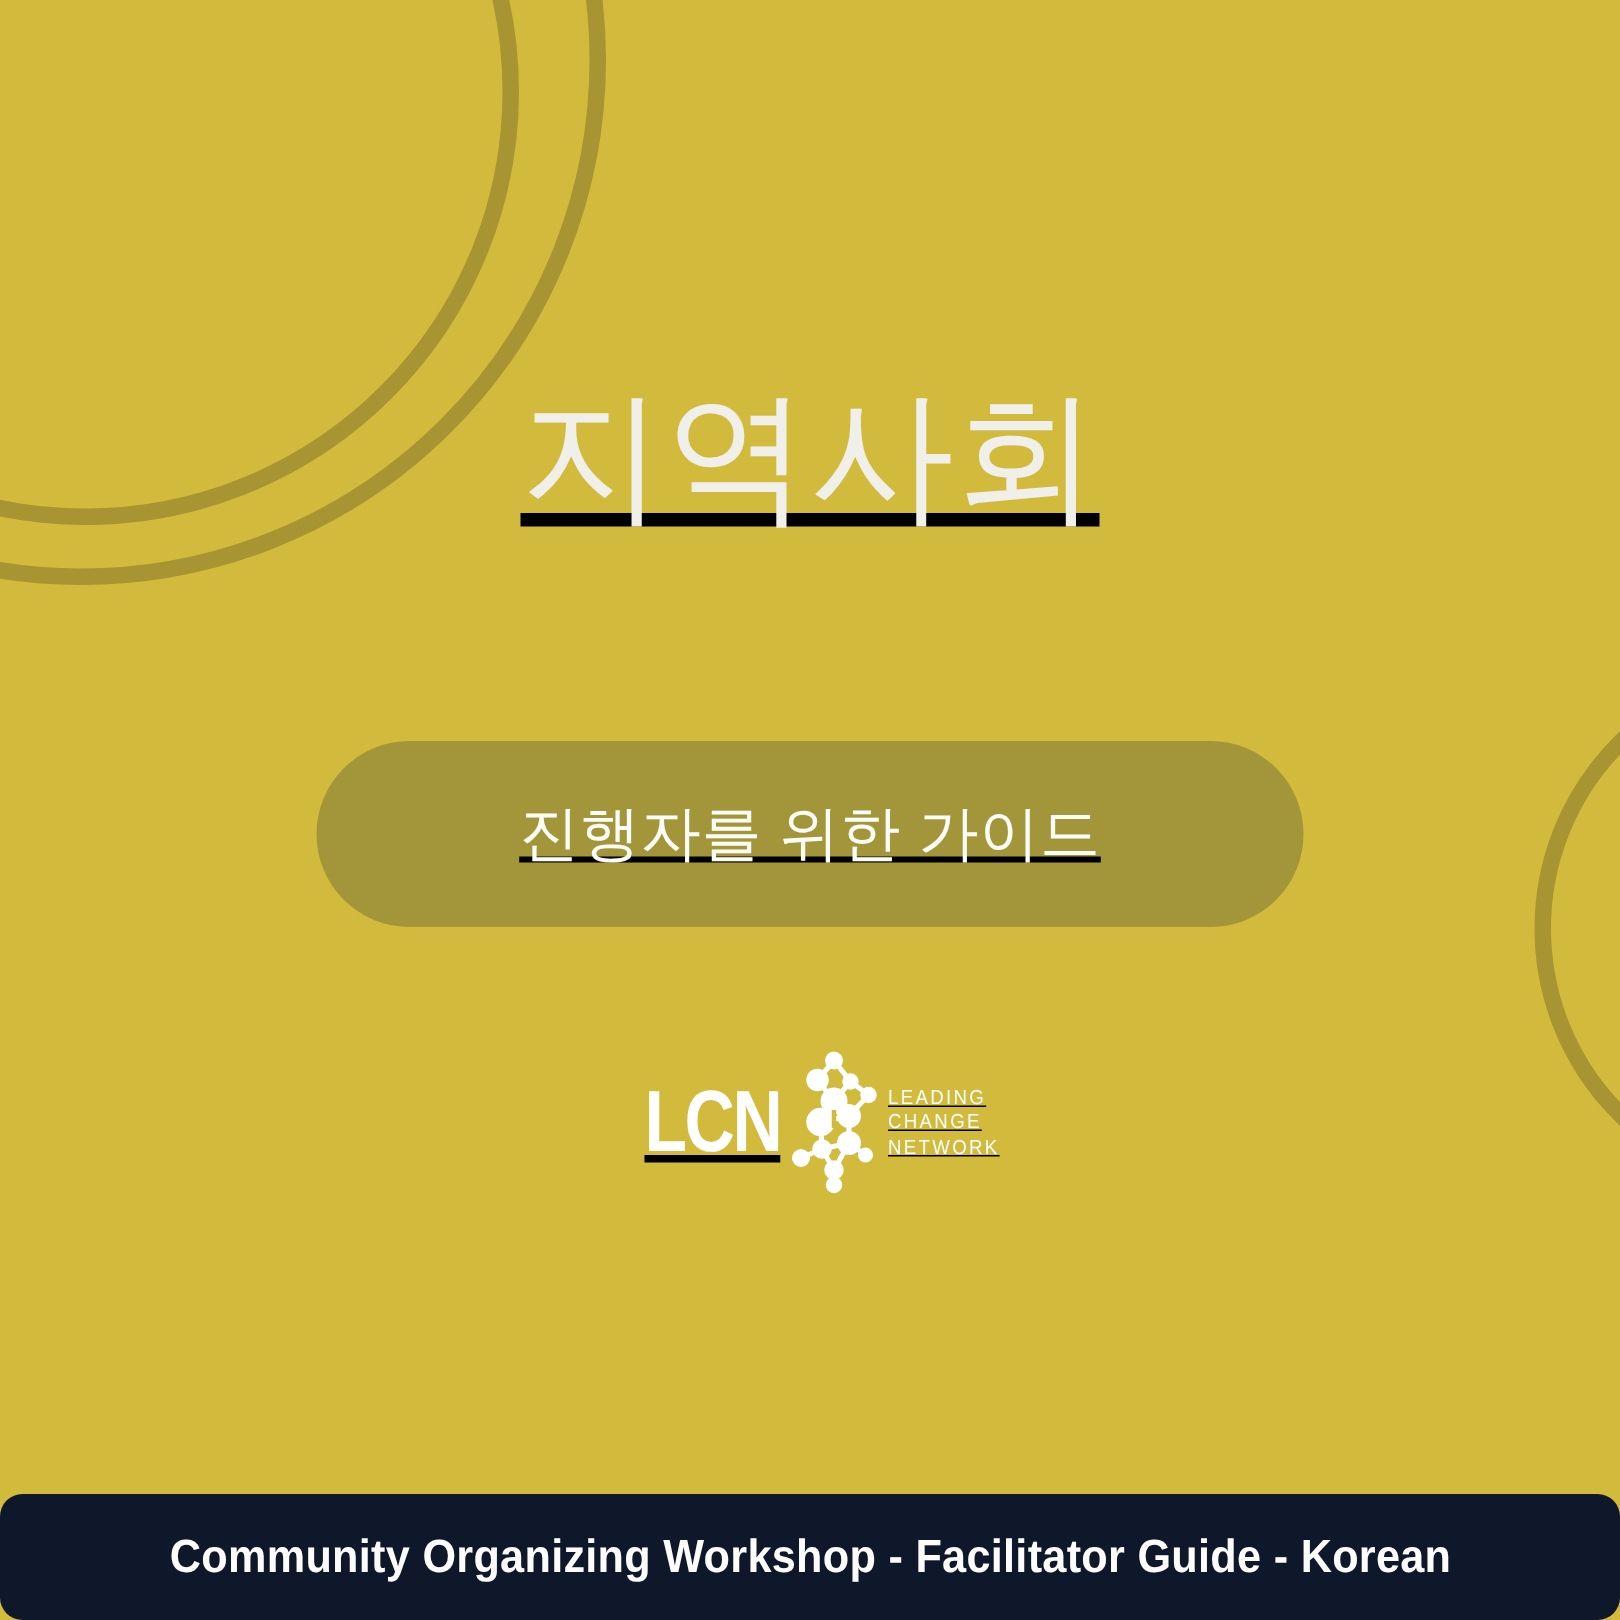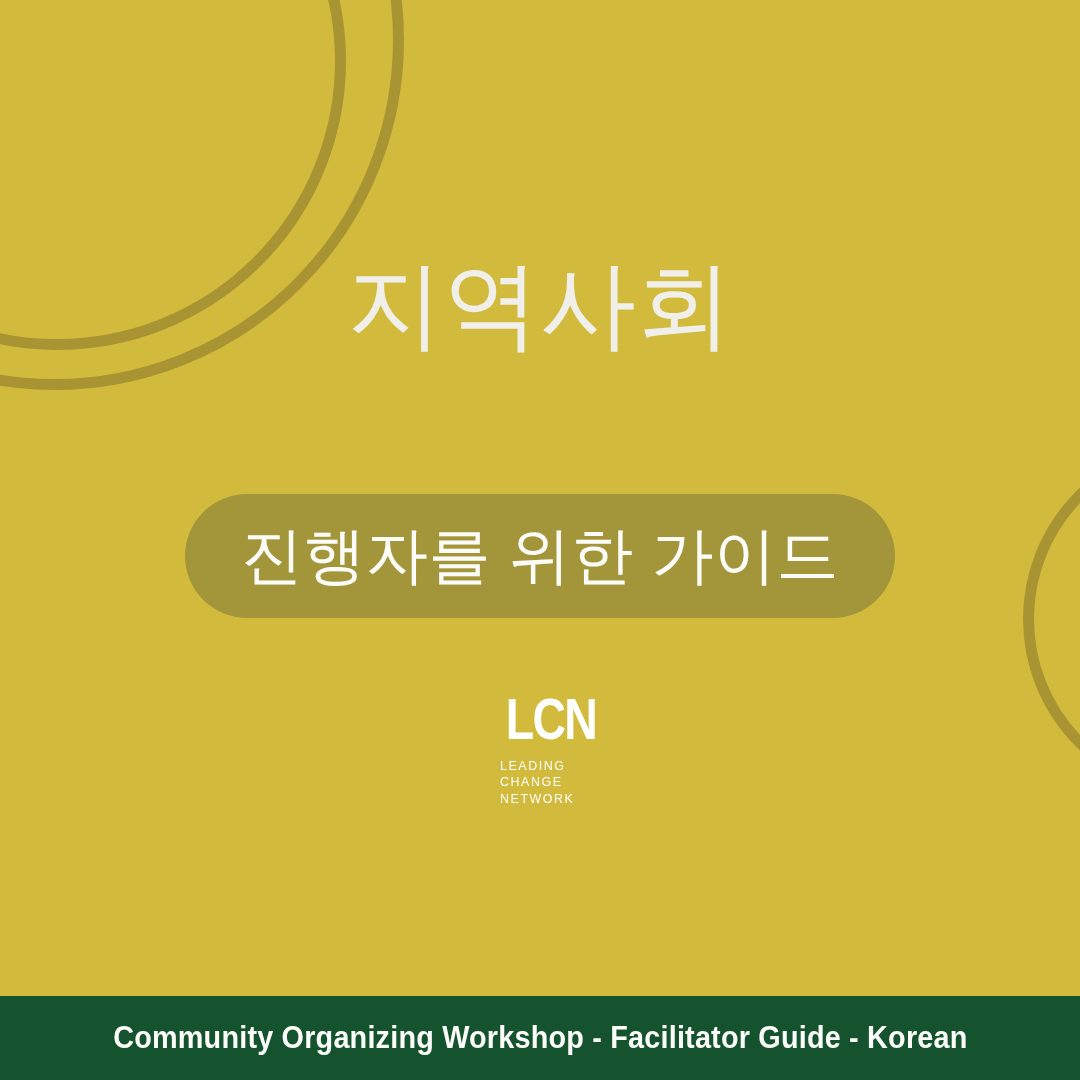--- a/index.html
+++ b/index.html
@@ -57,20 +57,21 @@
     border-width: 11px;
   }
 
   
   .content {
     position: absolute;
     inset: 0;
     display: flex;
     flex-direction: column;
     align-items: center;
+    text-decoration: underline;
   }
 
   .title-block {
     margin-top: 252px;
     text-align: center;
     color: #f0efea;
     font-size: 96px;
     line-height: 106px;
     font-weight: 400;
     letter-spacing: 0.5px;
@@ -85,36 +86,35 @@
     height: 124px;
     min-width: 658px;
     box-sizing: border-box;
     padding: 0 56px;
     display: flex;
     align-items: center;
     justify-content: center;
   }
   .badge-text {
     color: #fbfbf8;
-    font-size: 62px;
+    font-size: 40px;
     line-height: 60px;
     font-weight: 400;
     letter-spacing: 0.5px;
     white-space: nowrap;
   }
 
   
   .logo {
     margin-top: 82px;
     display: flex;
     align-items: center;
     justify-content: center;
     gap: 5px;
     height: 96px;
-    flex-direction: column;
   }
   .logo-wordmark {
     color: #ffffff;
     font-size: 58px;
     line-height: 58px;
     font-weight: 700;
     letter-spacing: -2px;
     transform: scaleX(0.80);
     transform-origin: right center;
   }
@@ -131,24 +131,25 @@
   }
   .logo-tagline span { display: block; }
 
   
   .footer {
     position: absolute;
     left: 0;
     right: 0;
     bottom: 0;
     height: 84px;
-    background: #14532d;
+    background: #0f172a;
     display: flex;
     align-items: center;
     justify-content: center;
+    border-radius: 15px;
   }
   .footer-text {
     color: #fcfcfa;
     font-size: 31px;
     line-height: 34px;
     font-weight: 700;
     letter-spacing: 0.2px;
     transform: scaleX(0.93);
     white-space: nowrap;
   }

